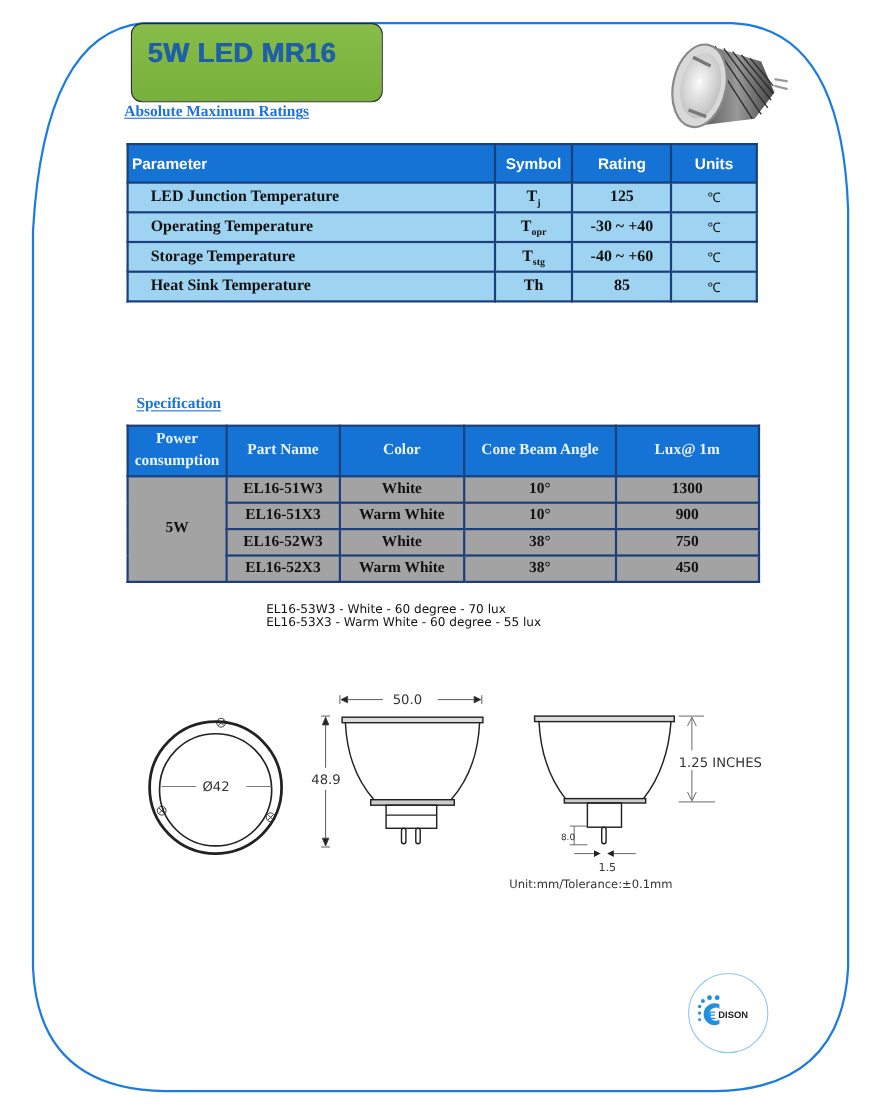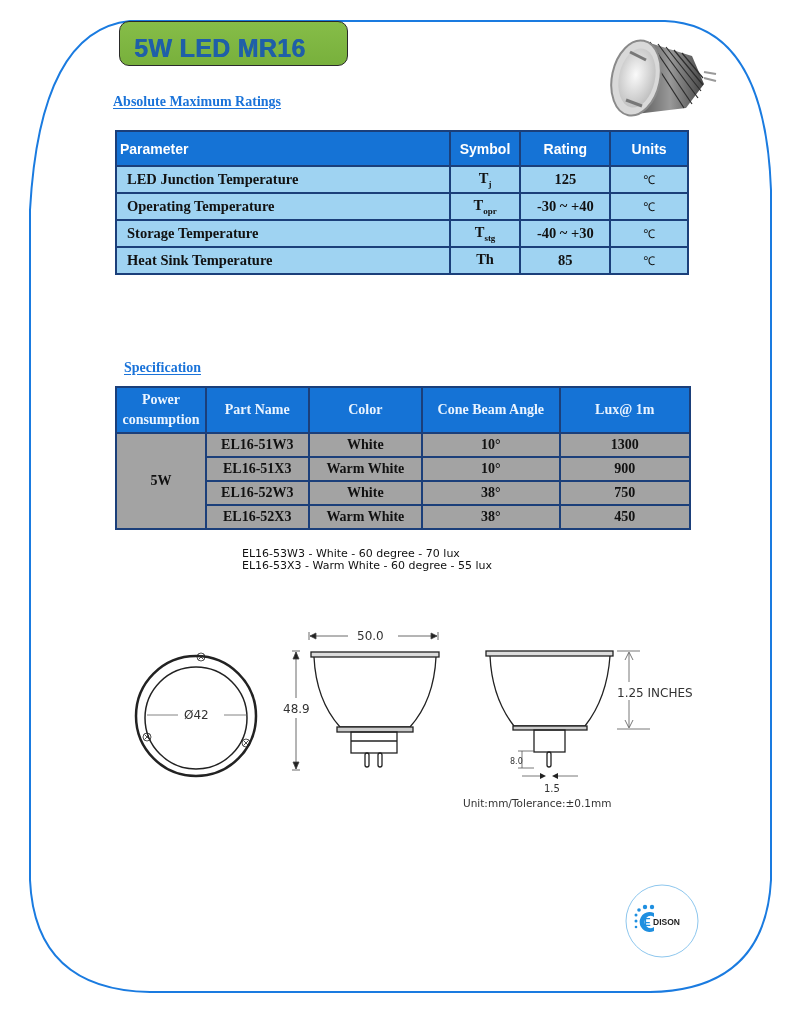--- a/index.html
+++ b/index.html
@@ -2,21 +2,21 @@
 <html><head>
 <meta charset="utf-8">
 <style>
   * { box-sizing: border-box; margin: 0; padding: 0; }
   html, body { width: 800px; height: 1014px; background: #ffffff; overflow: hidden; }
   body { position: relative; font-family: "Liberation Serif", serif; color: #111; }
 
   .frame { position: absolute; left: 0; top: 0; width: 800px; height: 1014px; pointer-events: none; }
 
   .title-box {
-    position: absolute; left: 119px; top: 21px; width: 229px; height: 45px;
+    position: absolute; left: 119px; top: 21px; width: 229px; height: 72px;
     background: #7cb342; border: 1.5px solid #2a2a2a; border-radius: 10px;
     background: linear-gradient(#86bd48, #78b03c);
   }
   .title-text {
     position: absolute; left: 14px; top: 12px;
     font-family: "Liberation Sans", sans-serif; font-weight: 900; font-size: 25px;
     color: #1f5fa8; letter-spacing: 0.3px;
     text-shadow: 0.6px 0 0 #1f5fa8;
   }
 
@@ -35,21 +35,21 @@
   .amr { left: 115px; top: 130px; width: 574px; }
   .amr th {
     background: #1573d6; color: #ffffff; font-family: "Liberation Sans", sans-serif;
     font-weight: bold; font-size: 14px; height: 35px; text-align: center;
   }
   .amr th.param { text-align: left; padding-left: 3px; }
   .amr td {
     background: #9fd3f2; height: 27px; font-weight: bold; font-size: 14.5px;
     text-align: center; font-family: "Liberation Serif", serif;
   }
-  .amr td.param { text-align: left; padding-left: 10px; }
+  .amr td.param { text-align: left; padding-left: 20px; }
   .amr td.unit { font-weight: normal; font-family: "Liberation Sans", sans-serif; font-size: 12px; }
   .amr sub { font-size: 9px; }
 
   .spec { left: 115px; top: 386px; width: 576px; }
   .spec th {
     background: #1573d6; color: #eaf4ff; font-family: "Liberation Serif", serif;
     font-weight: bold; font-size: 14px; height: 46px; text-align: center; line-height: 20px;
   }
   .spec td {
     background: #a3a3a3; height: 24px; font-weight: bold; font-size: 14px; text-align: center;
@@ -135,21 +135,21 @@
     </tr>
     <tr>
       <td class="param">Operating Temperature</td>
       <td><span>T</span><sub>opr</sub></td>
       <td>-30 ~ +40</td>
       <td class="unit">℃</td>
     </tr>
     <tr>
       <td class="param">Storage Temperature</td>
       <td><span>T</span><sub>stg</sub></td>
-      <td>-40 ~ +30</td>
+      <td>-40 ~ +60</td>
       <td class="unit">℃</td>
     </tr>
     <tr>
       <td class="param">Heat Sink Temperature</td>
       <td><span>Th</span><sub></sub></td>
       <td>85</td>
       <td class="unit">℃</td>
     </tr>
   </tbody>
 </table>

